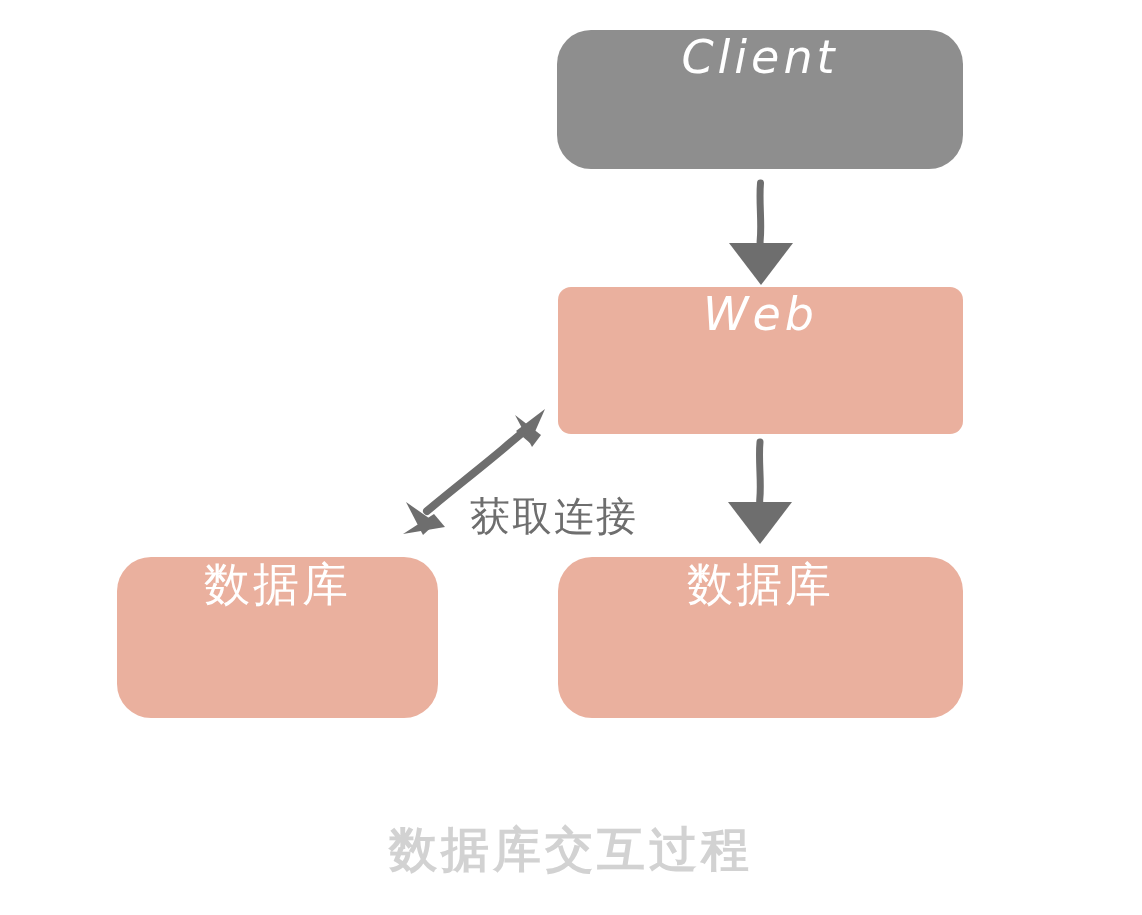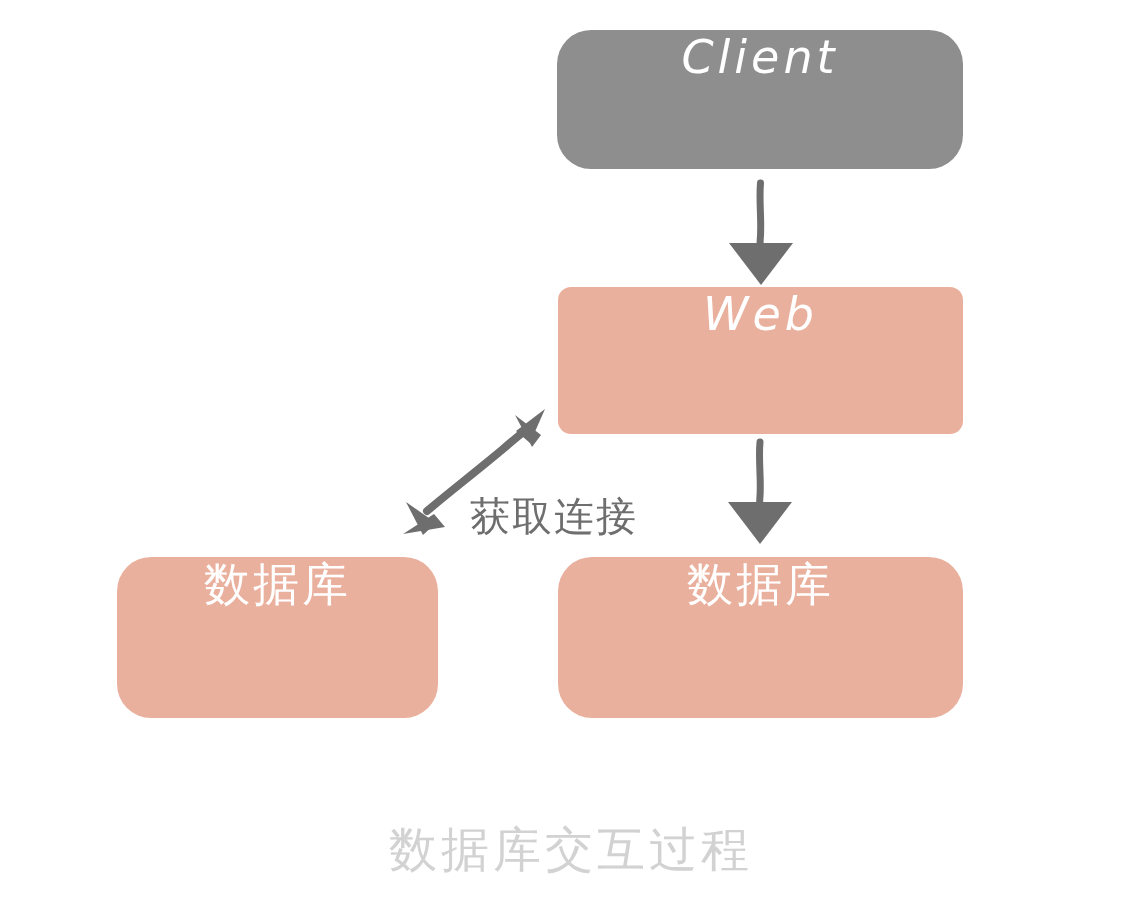--- a/index.html
+++ b/index.html
@@ -96,20 +96,21 @@
     position: absolute;
     left: 0;
     top: 818px;
     width: 1142px;
     text-align: center;
     color: #d2d2d2;
     font-family: "DejaVu Sans", sans-serif;
     font-size: 48px;
     letter-spacing: 4px;
     user-select: none;
+    font-weight: bold;
   }
   svg.arrows {
     position: absolute;
     left: 0;
     top: 0;
     width: 1142px;
     height: 915px;
     pointer-events: none;
   }
 </style>

